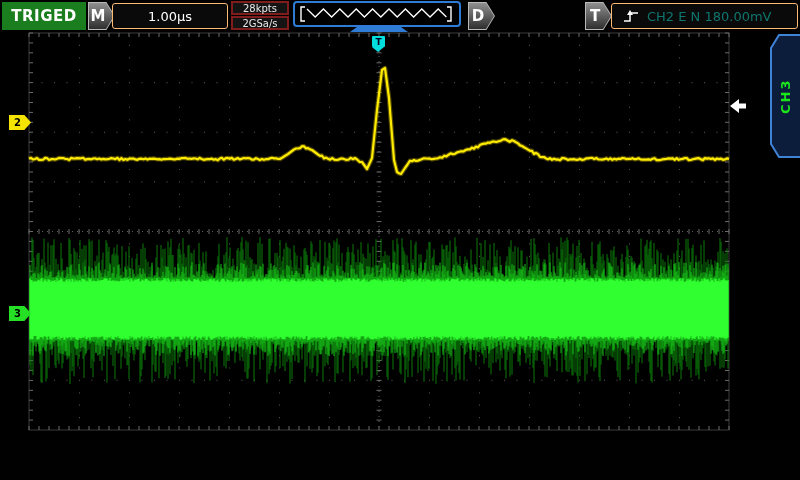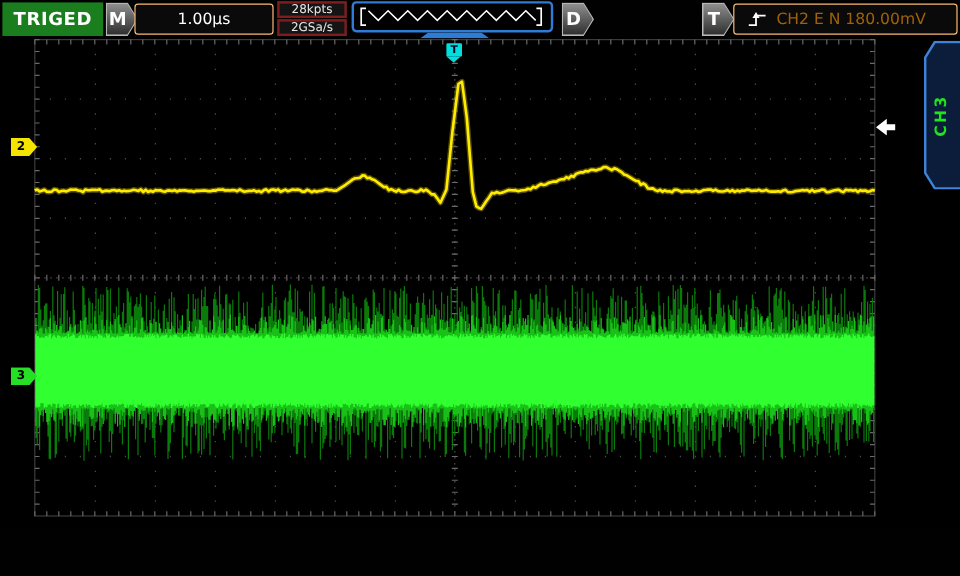--- a/index.html
+++ b/index.html
@@ -23,21 +23,21 @@
   .val-box { top:3px; height:26px; background:#0a0a0a; border:1px solid #fdba74;
              border-radius:3px; color:#fff; font-size:13px;
              display:flex; align-items:center; justify-content:center; }
   .acq-box { left:231px; width:58px; height:14px; background:#141414; border:2px solid #7f1d1d;
              color:#e8e8e8; font-size:10px; display:flex; align-items:center; justify-content:center; }
   .preview { left:293px; top:1px; width:168px; height:26px; background:#000;
              border:2px solid #2e7cd6; border-radius:4px; }
   .preview-bump { left:350px; top:27px; width:58px; height:5px; background:#2e7cd6;
                   clip-path:polygon(0 100%,12% 0,88% 0,100% 100%); }
   .trig-info { gap:7px; justify-content:flex-start; padding-left:10px; }
-  .trig-text { color:#a16207; font-size:13px; }
+  .trig-text { color:#0f766e; font-size:13px; }
 
   
   #scope-svg { left:0; top:0; z-index:1; }
   .t-marker-box { left:372px; top:36px; width:13px; height:11px; background:#00dede;
                   border-radius:1px; color:#002; font-size:9px; font-weight:bold;
                   display:flex; align-items:center; justify-content:center; z-index:3; }
   .t-marker-tail { left:372px; top:47px; width:0; height:0; z-index:3;
                    border-left:6.5px solid transparent; border-right:6.5px solid transparent;
                    border-top:5px solid #00dede; }
   .ch-tag { left:9px; width:22px; height:15px; color:#000; font-size:10px; font-weight:bold;

